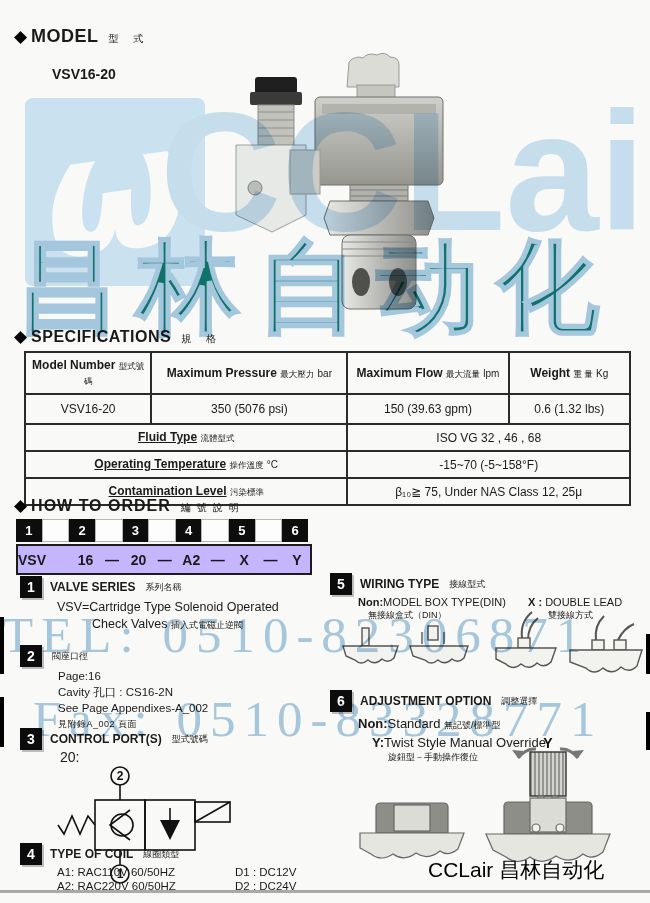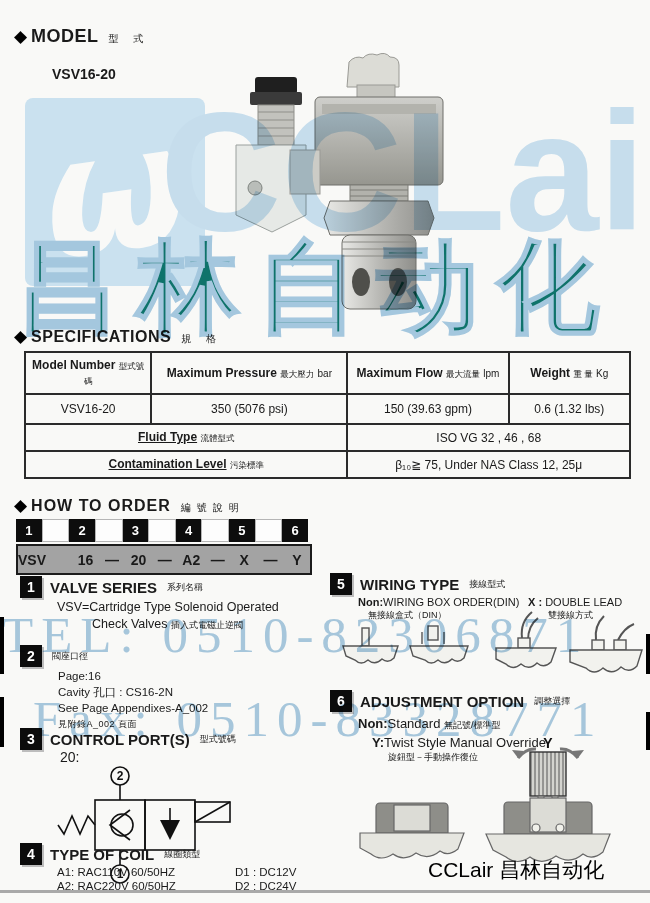--- a/index.html
+++ b/index.html
@@ -40,29 +40,29 @@
   tr.proprow td{height:21px;}
   .plabel{font-weight:bold;text-decoration:underline;}
 
   
   .ord-row1{display:flex;width:292px;height:23px;}
   .ord-row1 .c{flex:1;display:flex;align-items:center;justify-content:center;
                font-weight:bold;font-size:13px;}
   .ord-row1 .b{background:#0d0d0d;color:#fff;}
   .ord-row1 .w{background:#fdfdfd;border:1px solid #b5b5b5;}
   .ord-row2{display:flex;width:292px;height:27px;border:2px solid #1c1c1c;margin-top:2px;
-            background:#a3a3a3;}
+            background:#c4b5fd;}
   .ord-row2 .c{flex:1;display:flex;align-items:center;justify-content:center;
                font-weight:bold;font-size:14px;}
 
   
   .sechead{display:flex;align-items:center;gap:8px;}
   .badge{width:22px;height:22px;background:#0c0c0c;color:#fff;display:flex;align-items:center;
          justify-content:center;font-weight:bold;font-size:14px;box-shadow:2px 2px 0 #bdbdbd;}
-  .sechead .t{font-weight:bold;font-size:15px;}
+  .sechead .t{font-weight:bold;font-size:12px;}
   .sechead .cn{font-size:9px;margin-left:2px;}
   .body-line{font-size:12.5px;}
   .small-cn{font-size:9px;}
   .mono-ish{letter-spacing:.5px;}
 
   .coil-grid{display:grid;grid-template-columns:178px 100px;row-gap:2px;font-size:11.5px;}
 
   .opt-b{font-weight:bold;}
   .opt-line{font-size:11px;white-space:nowrap;}
 
@@ -166,20 +166,26 @@
       <td>350 (5076 psi)</td>
       <td>150 (39.63 gpm)</td>
       <td>0.6 (1.32 lbs)</td>
     </tr>
     <tr class="proprow">
       <td colspan="2"><span class="plabel">Fluid Type</span>
         <span class="cell-cn">流體型式</span></td>
       <td colspan="2">ISO VG 32 , 46 , 68</td>
     </tr>
     <tr class="proprow">
+      <td colspan="2"><span class="plabel">Operating Temperature</span>
+        <span class="cell-cn">操作溫度</span>
+        <span class="cell-unit">°C</span></td>
+      <td colspan="2">-15~70 (-5~158°F)</td>
+    </tr>
+    <tr class="proprow">
       <td colspan="2"><span class="plabel">Contamination Level</span>
         <span class="cell-cn">污染標準</span></td>
       <td colspan="2">β₁₀≧ 75, Under NAS Class 12, 25μ</td>
     </tr>
   </tbody>
     </table>
 
   <div class="abs h1" style="left:14px;top:495px;">
     <span class="dia">◆</span>
     <span class="t" style="font-size:16px;letter-spacing:1px;">HOW TO ORDER</span>
@@ -274,21 +280,21 @@
     <div>A2: RAC220V  60/50HZ</div>
     <div>D2 : DC24V</div>
   </div>
 
   <div class="abs sechead" style="left:330px;top:573px;">
     <span class="badge">5</span>
     <span class="t">WIRING TYPE</span>
     <span class="cn">接線型式</span>
   </div>
   <div class="abs opt-line" style="left:358px;top:596px;">
-    <span class="opt-b">Non:</span><span>WIRING BOX ORDER(DIN)</span>
+    <span class="opt-b">Non:</span><span>MODEL BOX TYPE(DIN)</span>
   </div>
   <div class="abs small-cn" style="left:368px;top:609px;">無接線盒式（DIN）</div>
   <div class="abs opt-line" style="left:528px;top:596px;">
     <span class="opt-b">X :</span> <span>DOUBLE LEAD</span>
   </div>
   <div class="abs small-cn" style="left:548px;top:609px;">雙接線方式</div>
 
   <svg class="abs" style="left:338px;top:620px;" width="135" height="62" viewBox="0 0 135 62">
     <g fill="#f2f2ee" stroke="#555" stroke-width="1.4">
       <rect x="24" y="8" width="7" height="18"></rect>

